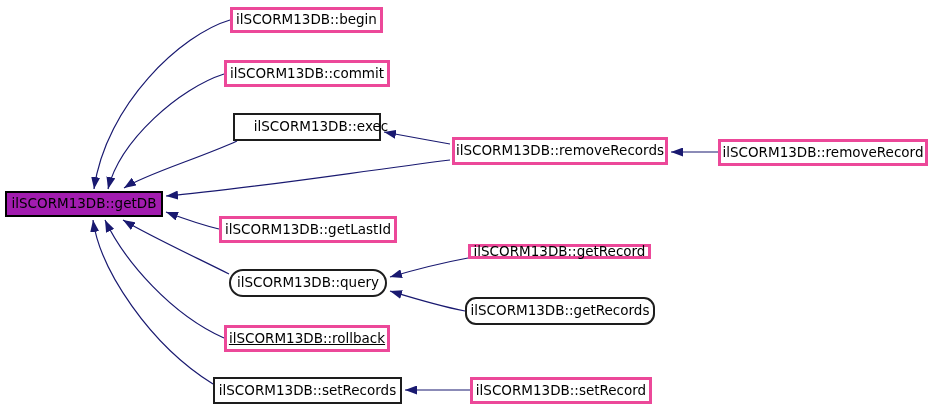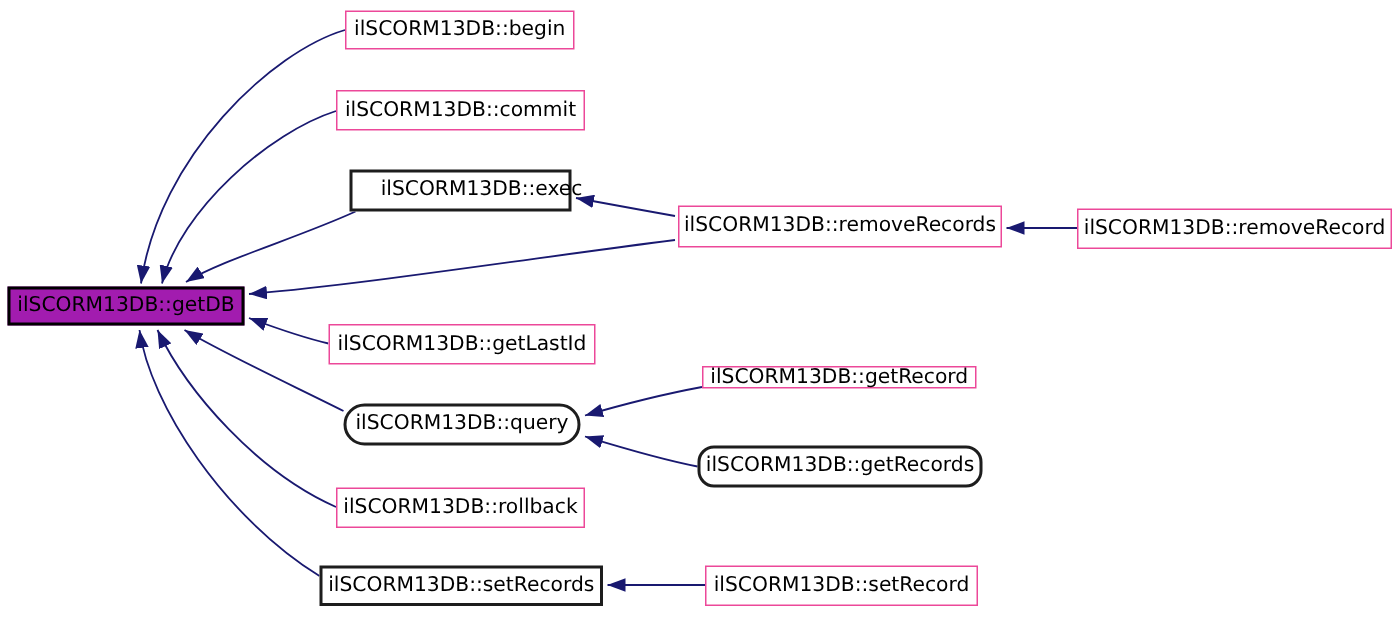--- a/index.html
+++ b/index.html
@@ -19,21 +19,21 @@
     position: absolute;
     left: 0;
     top: 0;
     width: 933px;
     height: 411px;
   }
   .node {
     position: absolute;
     box-sizing: border-box;
     background: #ffffff;
-    border: 1px solid #ec4899;
+    border: 3px solid #ec4899;
     display: flex;
     align-items: center;
     justify-content: center;
     font-size: 13.5px;
     line-height: 1;
     color: #000000;
     white-space: nowrap;
     cursor: pointer;
   }
   .node.bold {
@@ -101,21 +101,21 @@
       </div>
       <div class="node bold" style="left: 229px; top: 269px; width: 158px; height: 28px; border-radius: 14px;">
         <span>ilSCORM13DB::query</span>
       </div>
       <div class="node" style="left: 468px; top: 244px; width: 183px; height: 15px;">
         <span>ilSCORM13DB::getRecord</span>
       </div>
       <div class="node bold" style="left: 465px; top: 297px; width: 190px; height: 28px; border-radius: 11px;">
         <span>ilSCORM13DB::getRecords</span>
       </div>
-      <div class="node" style="left: 224px; top: 325px; width: 166px; height: 27px;">
+      <div class="node" style="left: 224px; top: 325px; width: 166px; height: 27px; text-decoration: underline;">
         <span>ilSCORM13DB::rollback</span>
       </div>
       <div class="node bold" style="left: 213px; top: 377px; width: 189px; height: 27px;">
         <span>ilSCORM13DB::setRecords</span>
       </div>
       <div class="node" style="left: 470px; top: 377px; width: 182px; height: 27px;">
         <span>ilSCORM13DB::setRecord</span>
       </div>
     </div>
 </div>

